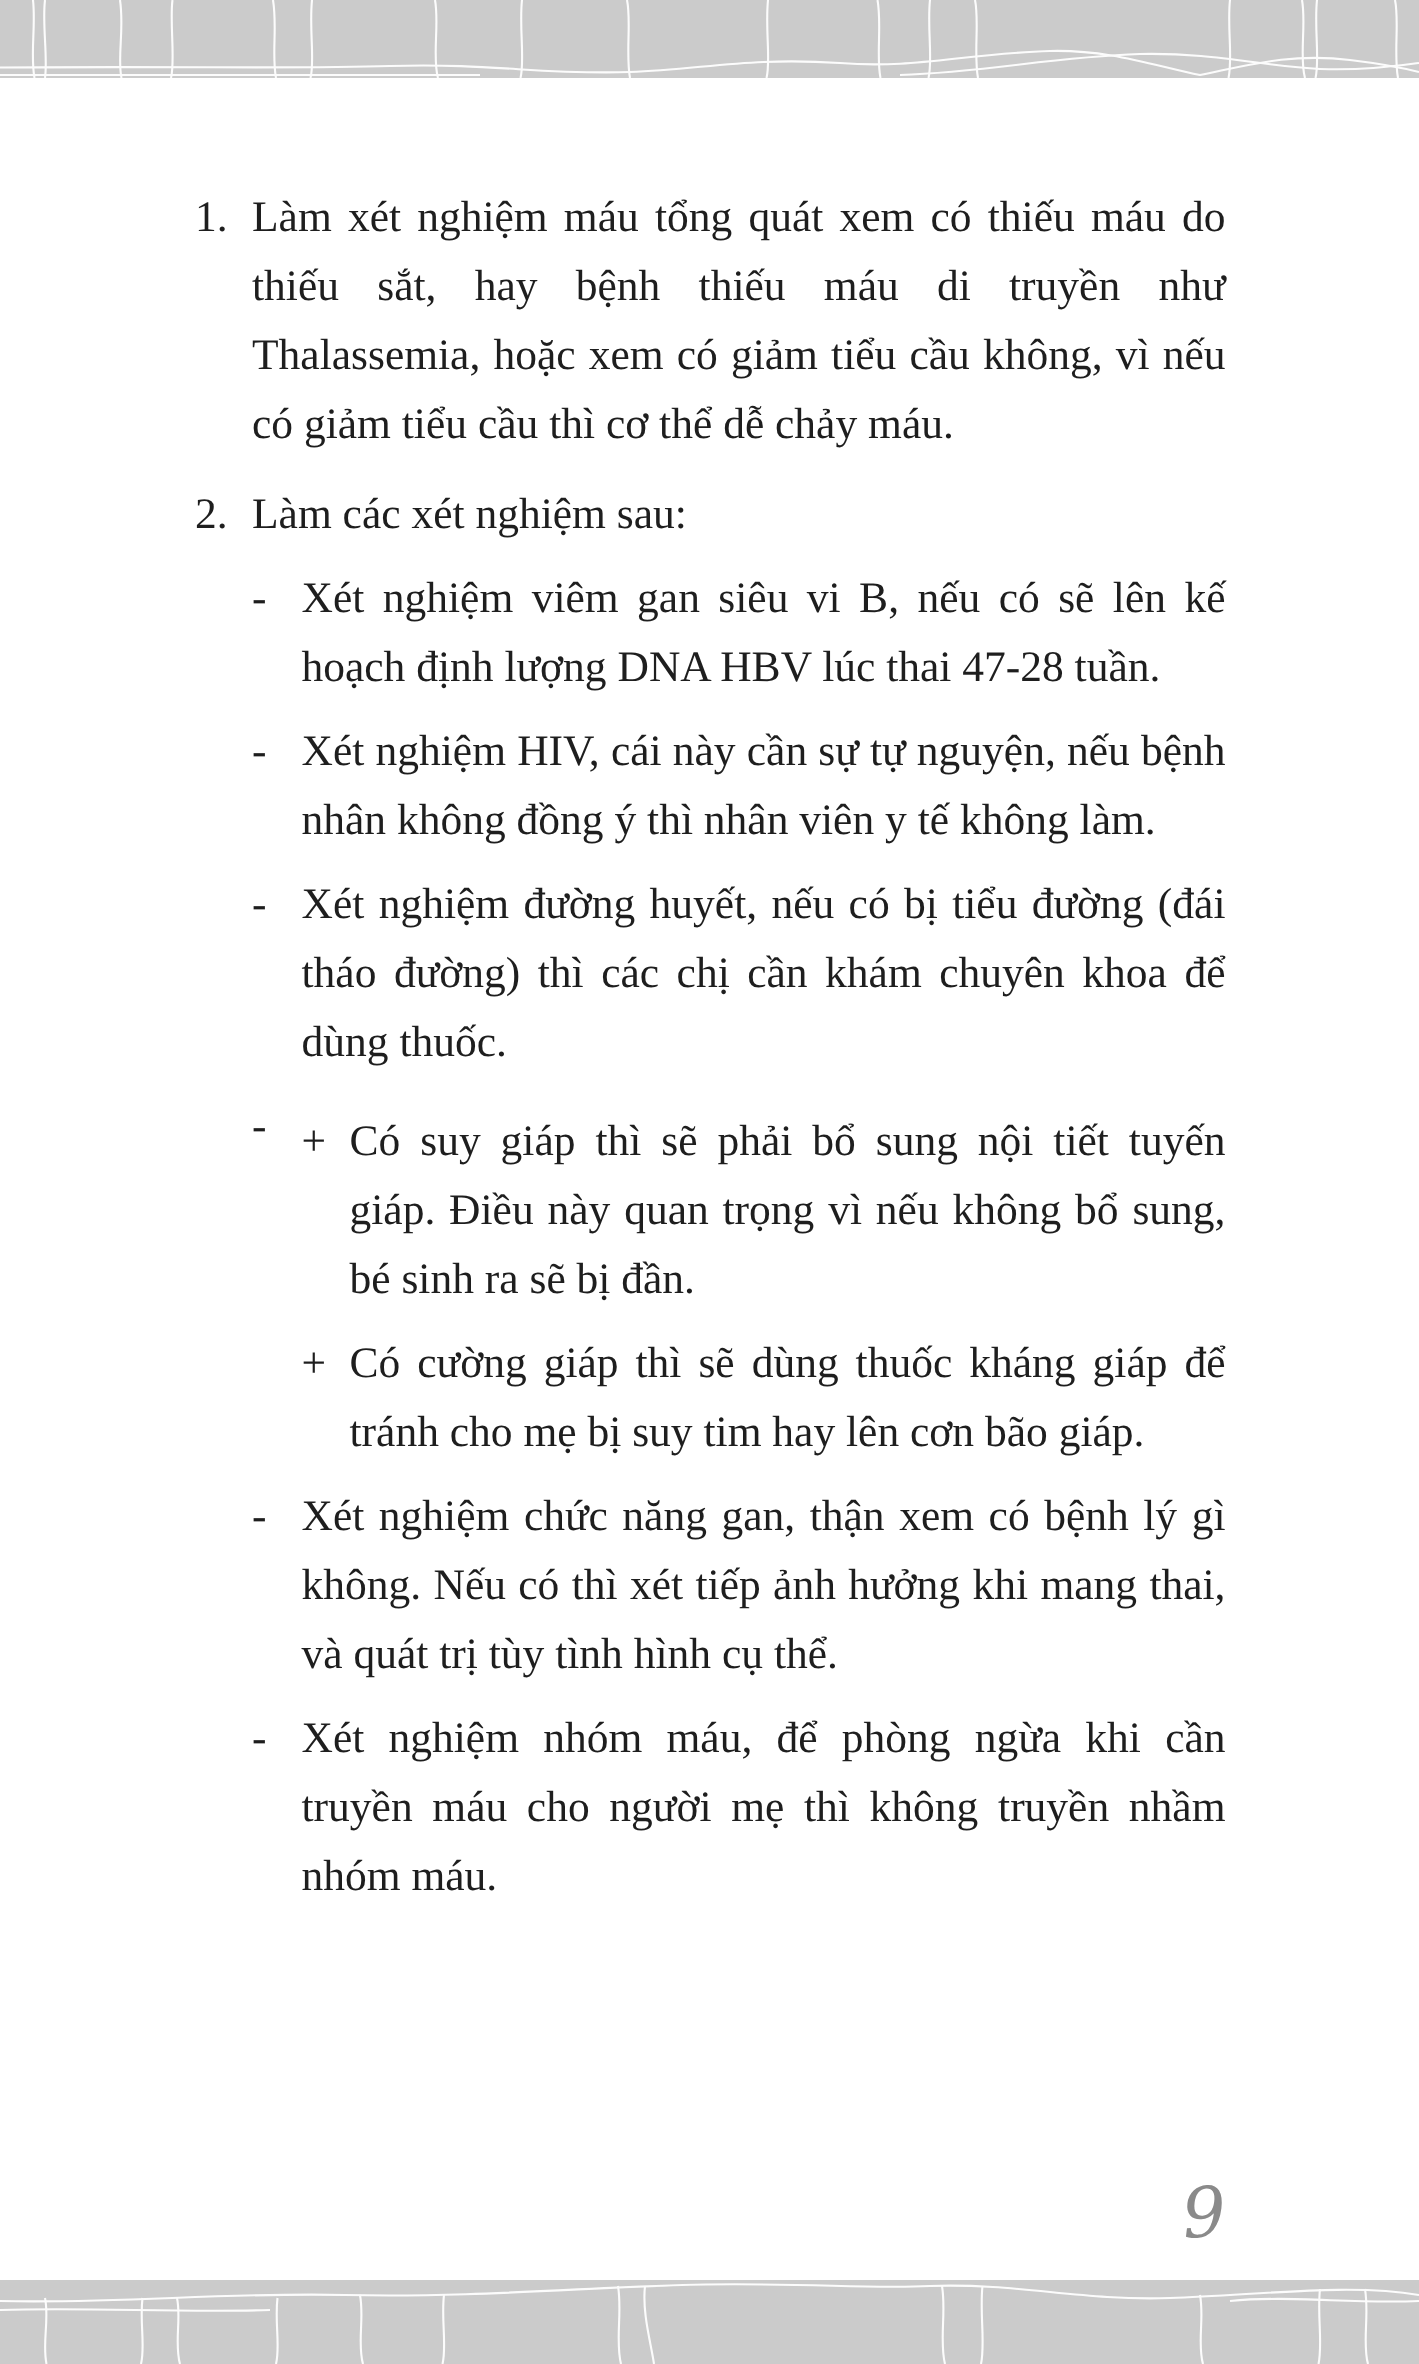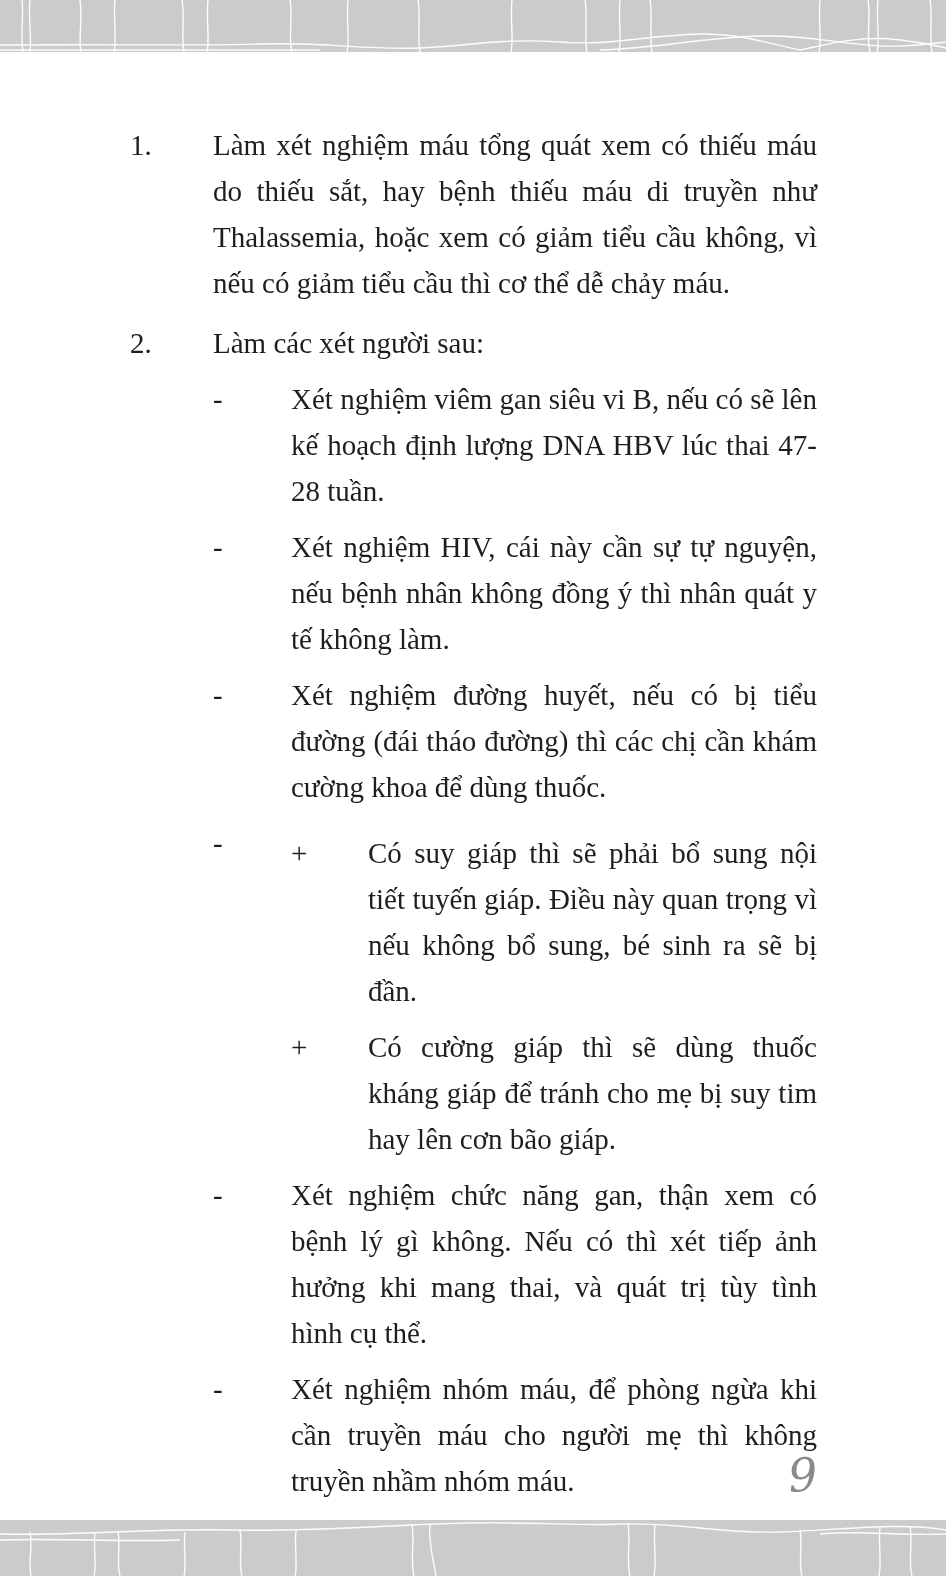--- a/index.html
+++ b/index.html
@@ -28,21 +28,21 @@
     font-size:29px;
     line-height:46px;
     color:var(--text);
     text-align:justify;
   }
   .li{display:flex;align-items:flex-start;}
   .marker{flex:0 0 auto;text-align:left;}
   .l1 > .marker{width:38px;}
   .l2 > .marker{width:33px;}
   .l3 > .marker{width:32px;}
-  .text{flex:1 1 auto;min-width:0;text-align:justify;margin-left:45px;}
+  .text{flex:1 1 auto;min-width:0;text-align:justify;}
   .li.l1{margin-bottom:14px;}
   .sub > .li{margin-top:10px;}
   .text > .li.l3{margin-top:10px;}
 
   .page-number{
     position:absolute;
     top:1452px;right:129px;
     font-family:"DejaVu Serif","Liberation Serif",serif;
     font-style:italic;
     font-size:46px;
@@ -85,37 +85,37 @@
   <main class="content">
 
     <div class="li l1">
       <span class="marker">1.</span>
       <div class="text">Làm xét nghiệm máu tổng quát xem có thiếu máu do thiếu sắt, hay bệnh thiếu máu di truyền như Thalassemia, hoặc xem có giảm tiểu cầu không, vì nếu có giảm tiểu cầu thì cơ thể dễ chảy máu.</div>
     </div>
 
     <div class="li l1">
       <span class="marker">2.</span>
       <div class="text">
-        <div>Làm các xét người sau:</div>
+        <div>Làm các xét nghiệm sau:</div>
 
         <div class="sub">
 
           <div class="li l2">
             <span class="marker">-</span>
             <div class="text">Xét nghiệm viêm gan siêu vi B, nếu có sẽ lên kế hoạch định lượng DNA HBV lúc thai 47-28 tuần.</div>
           </div>
 
           <div class="li l2">
             <span class="marker">-</span>
-            <div class="text">Xét nghiệm HIV, cái này cần sự tự nguyện, nếu bệnh nhân không đồng ý thì nhân quát y tế không làm.</div>
+            <div class="text">Xét nghiệm HIV, cái này cần sự tự nguyện, nếu bệnh nhân không đồng ý thì nhân viên y tế không làm.</div>
           </div>
 
           <div class="li l2">
             <span class="marker">-</span>
-            <div class="text">Xét nghiệm đường huyết, nếu có bị tiểu đường (đái tháo đường) thì các chị cần khám cường khoa để dùng thuốc.</div>
+            <div class="text">Xét nghiệm đường huyết, nếu có bị tiểu đường (đái tháo đường) thì các chị cần khám chuyên khoa để dùng thuốc.</div>
           </div>
 
           <div class="li l2">
             <span class="marker">-</span>
             <div class="text">
 
               <div class="li l3">
                 <span class="marker">+</span>
                 <div class="text">Có suy giáp thì sẽ phải bổ sung nội tiết tuyến giáp. Điều này quan trọng vì nếu không bổ sung, bé sinh ra sẽ bị đần.</div>
               </div>

